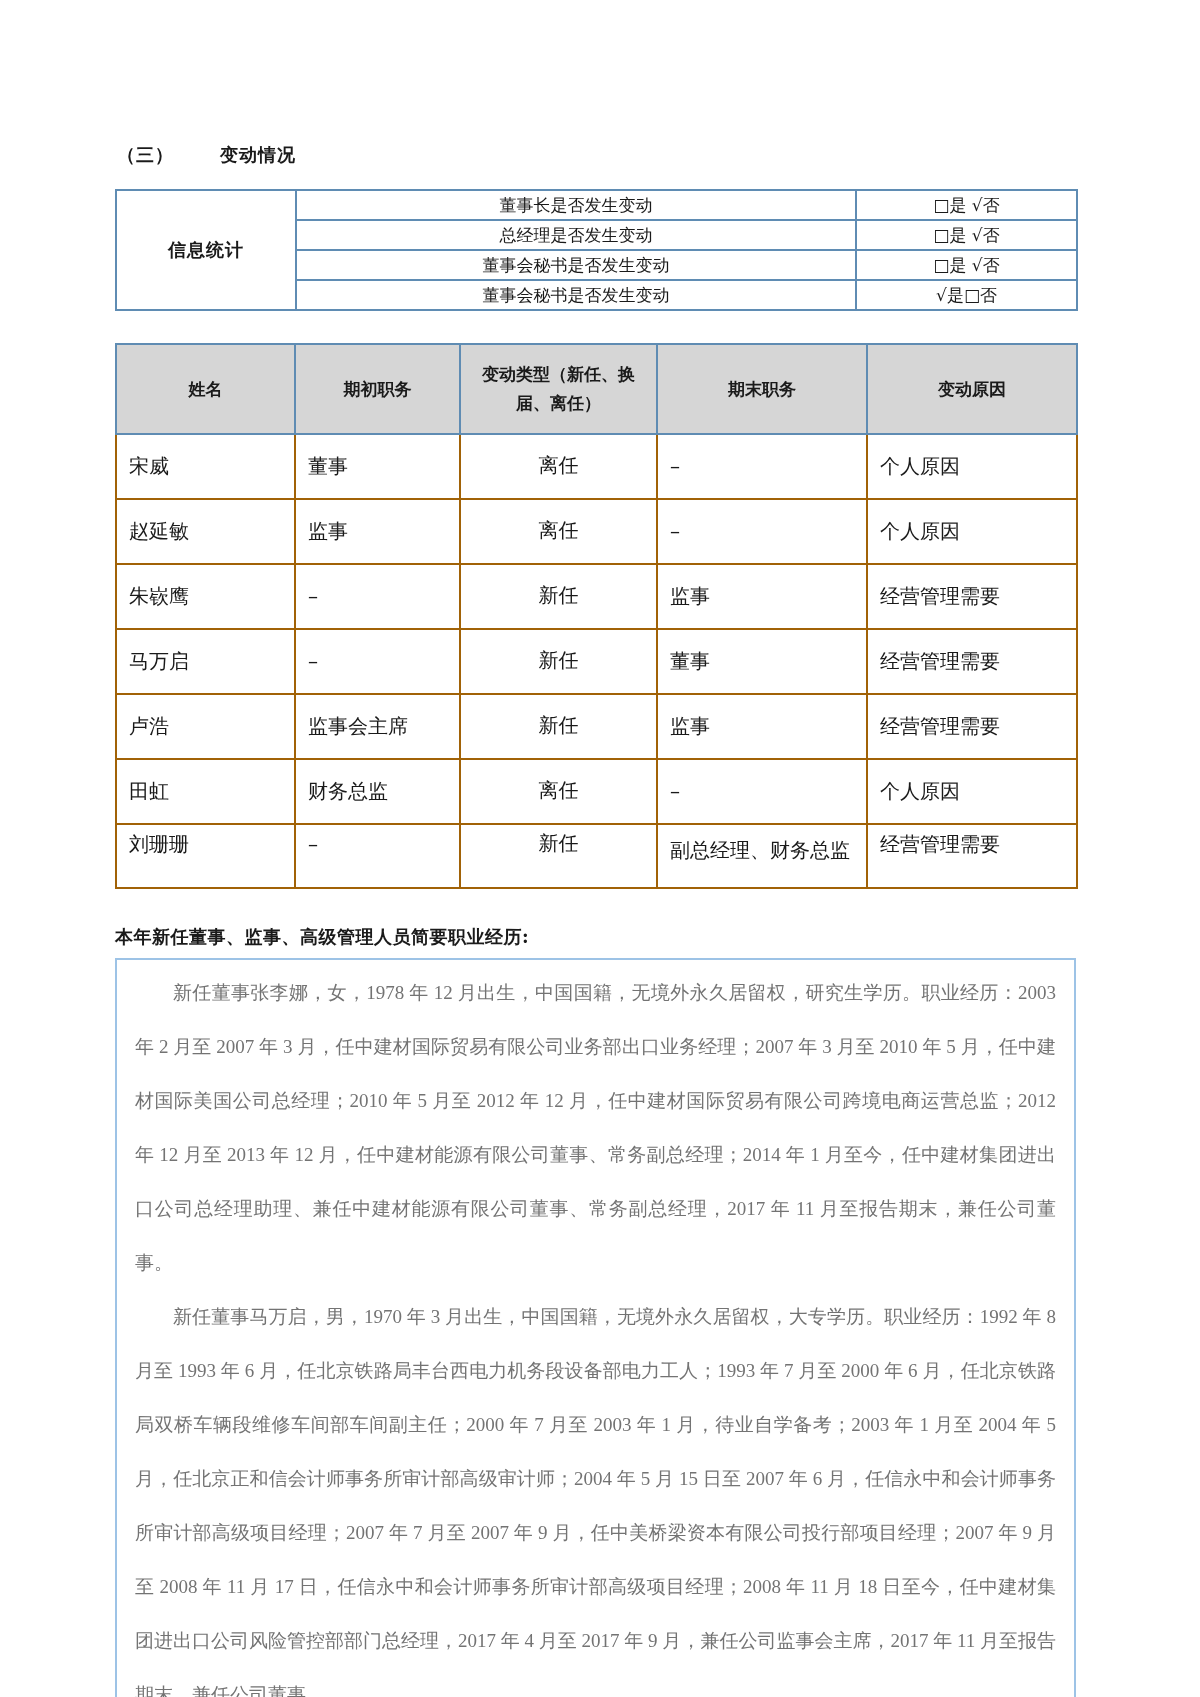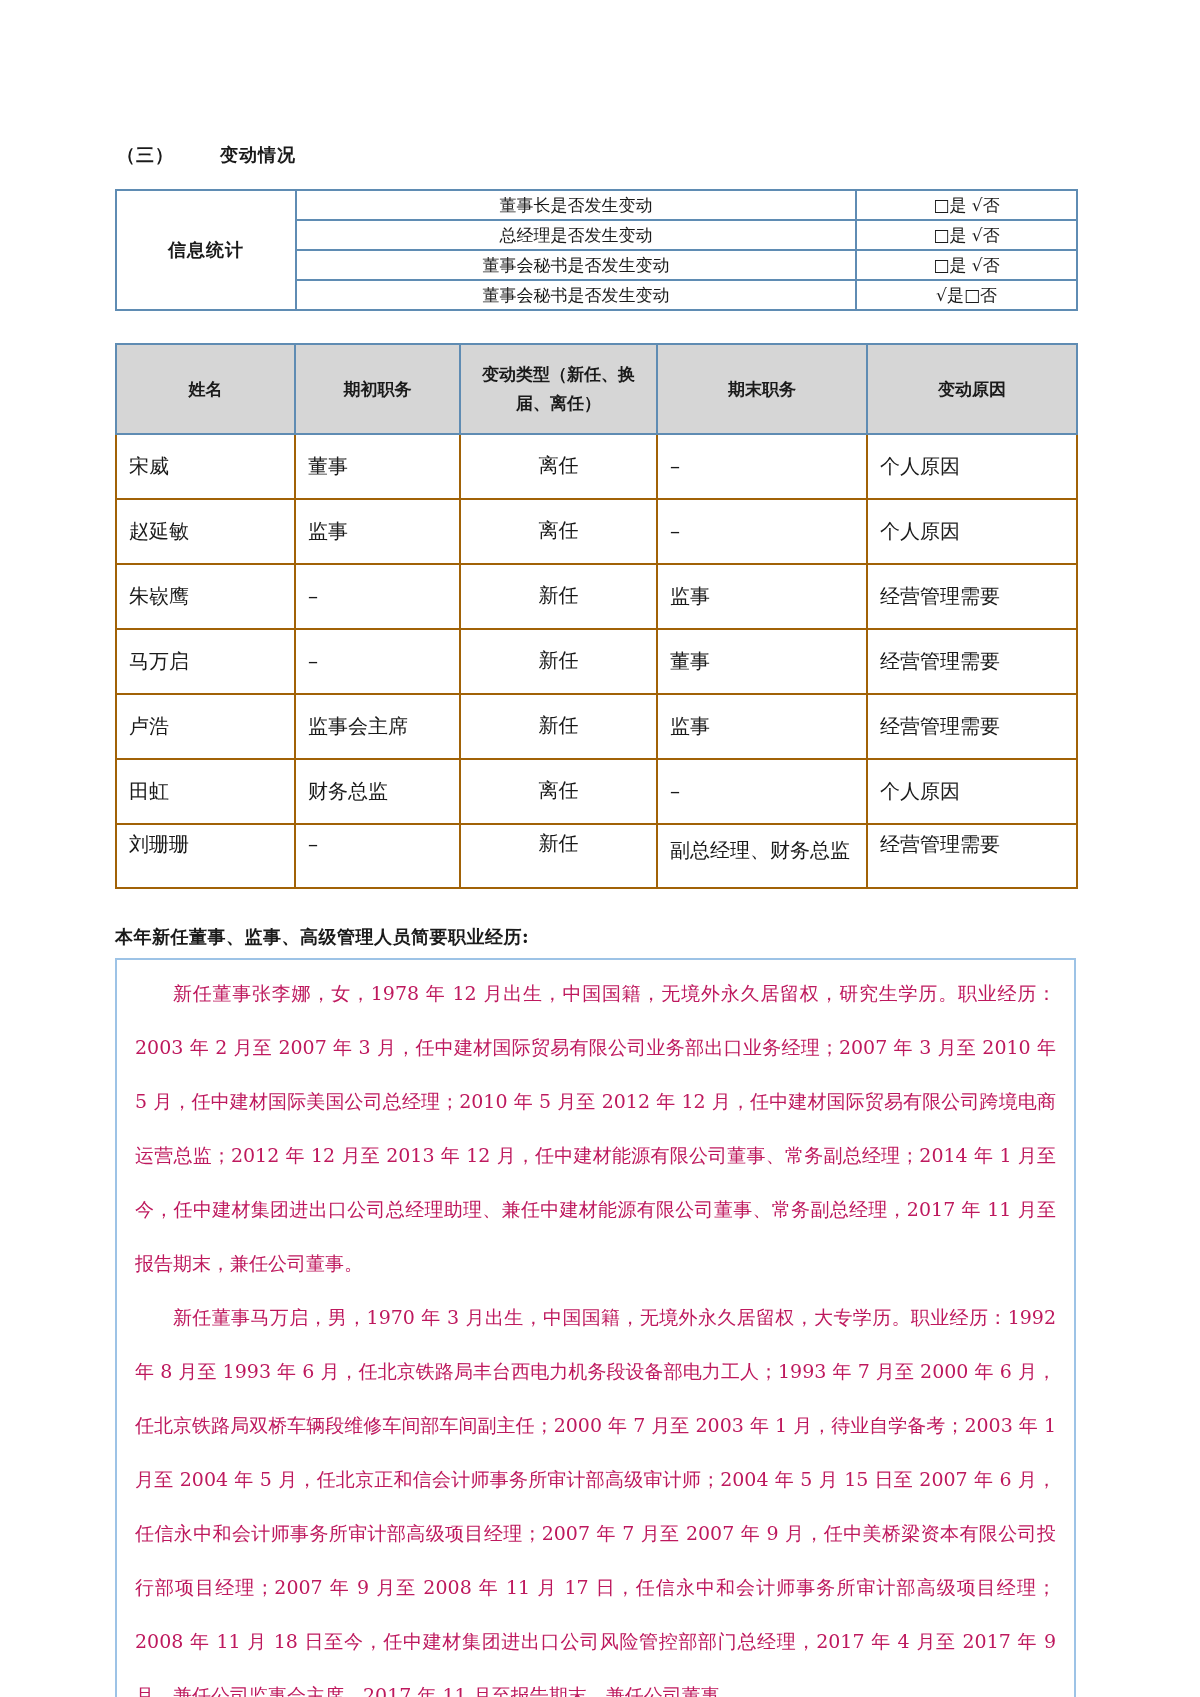--- a/index.html
+++ b/index.html
@@ -86,21 +86,22 @@
     overflow: hidden;
     box-sizing: border-box;
     padding: 6px 18px 0 18px;
   }
   .bio-box p {
     margin: 0;
     font-size: 19px;
     line-height: 54px;
     text-align: justify;
     text-indent: 2em;
-    color: #be185d;
+    color: #737373;
+    font-family: Liberation Serif, serif;
   }
 </style>
 </head>
 <body>
 
 <div class="page">
 
   <div class="section-heading">
     <span class="label">（三）</span><span>变动情况</span>
   </div>

